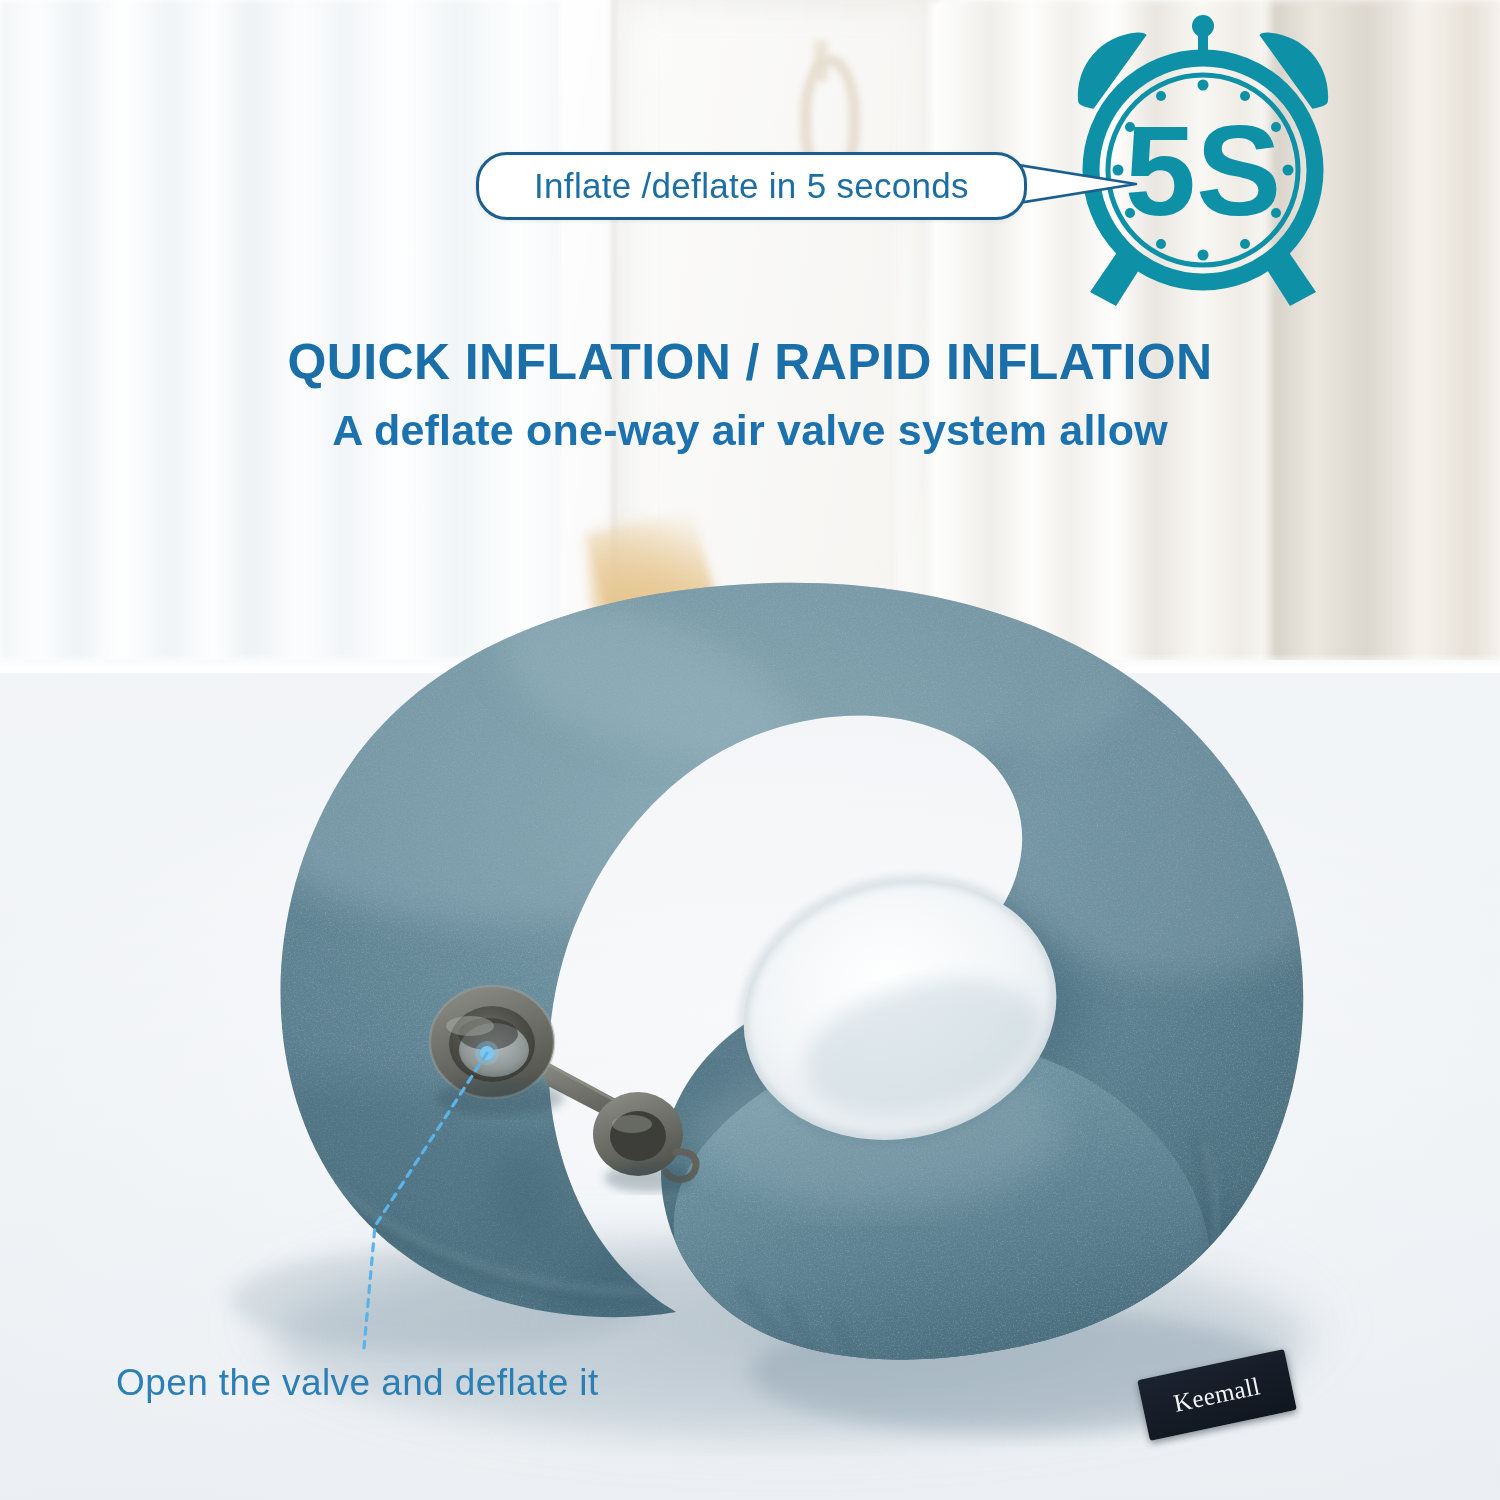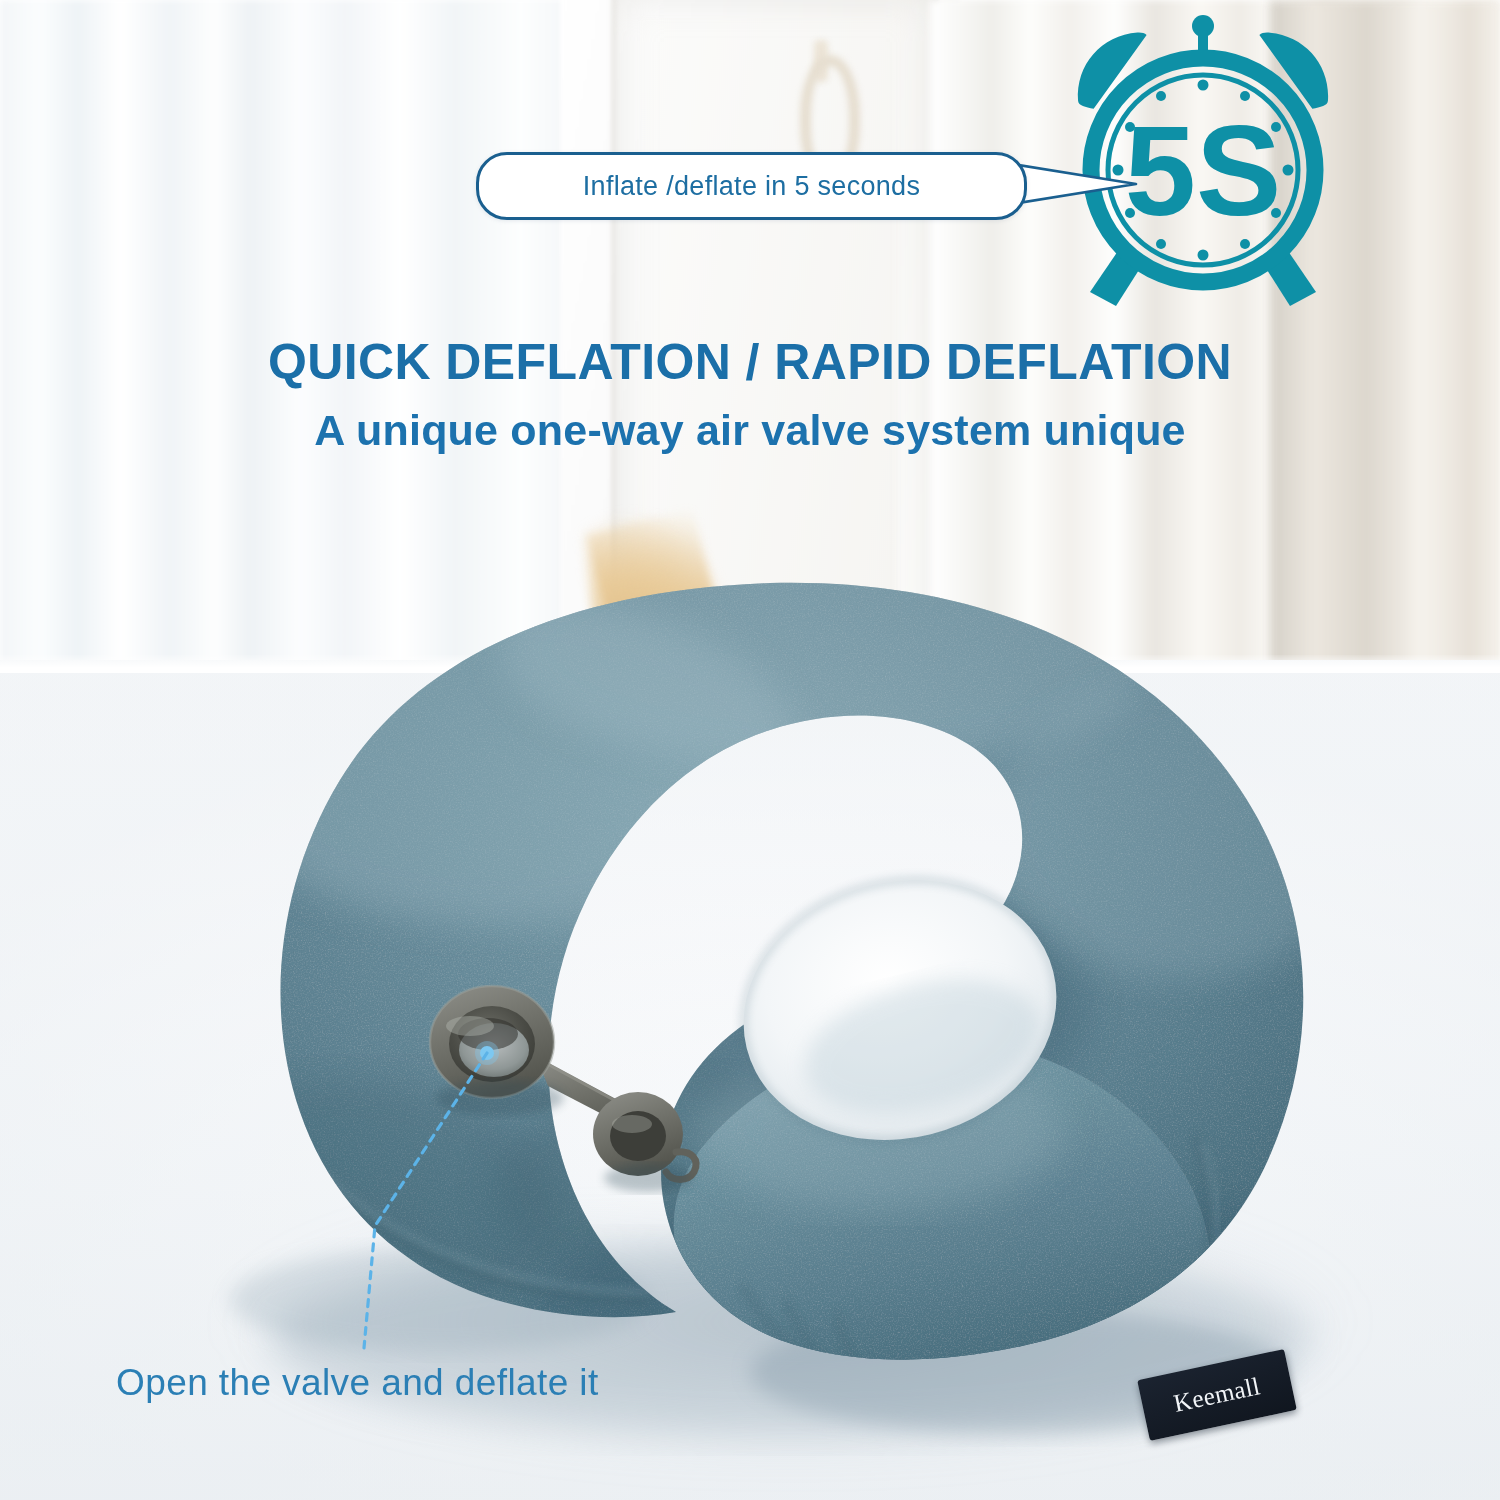--- a/index.html
+++ b/index.html
@@ -100,21 +100,21 @@
     position:absolute;left:476px;top:152px;
     width:545px;height:62px;
     background:#ffffff;
     border:3px solid #1a5f8f;
     border-radius:31px;
     display:flex;align-items:center;justify-content:center;
     box-shadow:0 1px 4px rgba(120,140,160,.18);
     z-index:40;
   }
   .callout-text{
-    font-size:27px;color:#1d6ea2;letter-spacing:.3px;white-space:nowrap;
+    font-size:35px;color:#1d6ea2;letter-spacing:.3px;white-space:nowrap;
     font-family:"Liberation Sans", sans-serif;
   }
   .callout-tail{
     position:absolute;left:1010px;top:158px;width:130px;height:52px;z-index:39;
   }
 
   
   .clock{position:absolute;left:1048px;top:10px;width:310px;height:300px;z-index:35;}
 
   
@@ -371,23 +371,23 @@
   <div class="brand-tag">
     <div class="brand-tag-text">Keemall</div>
   </div>
 
   <svg class="leader" viewBox="0 0 1500 1500" xmlns="http://www.w3.org/2000/svg">
     <path d="M 487,1053 L 375,1226 L 364,1348" fill="none" stroke="#5cb3e8" stroke-width="3.2" stroke-dasharray="7 7" stroke-linecap="round"></path>
   </svg>
 
   <div class="caption">Open the valve and deflate it</div>
 
-  <div class="headline">QUICK DEFLATION / RAPID DEFLATION</div>
+  <div class="headline">QUICK INFLATION / RAPID INFLATION</div>
   <div class="subhead">
-    <div>A unique one-way air valve system unique</div>
+    <div>A deflate one-way air valve system allow</div>
   </div>
 
   <svg class="callout-tail" viewBox="0 0 130 52" xmlns="http://www.w3.org/2000/svg">
     <path d="M 2,6 L 126,26 L 2,46 Z" fill="#ffffff" stroke="#1a5f8f" stroke-width="2.6" stroke-linejoin="round"></path>
   </svg>
 
   <div class="callout">
     <span class="callout-text">Inflate /deflate in 5 seconds</span>
   </div>
 

